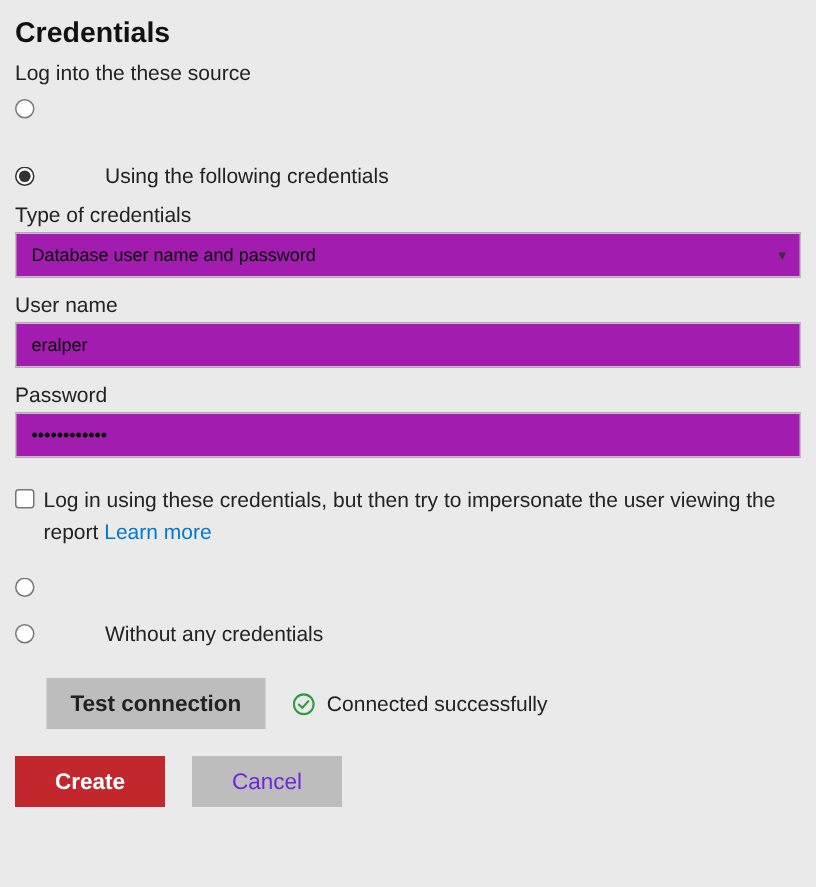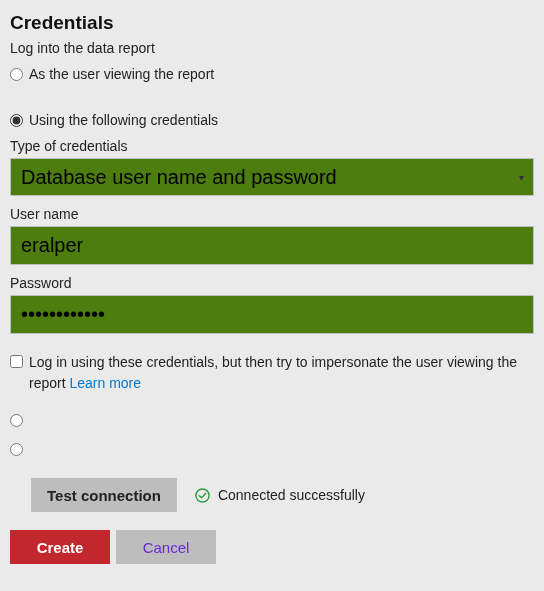--- a/index.html
+++ b/index.html
@@ -21,37 +21,37 @@
   .subtitle {
     margin: 0 0 10px 0;
     font-size: 14px;
   }
   .radio-row {
     display: flex;
     align-items: center;
     margin: 6px 0 10px 0;
     font-size: 14px;
   }
-  .radio-row.gap-top { margin-top: 30px; }
+  .radio-row.gap-top { margin-top: 30px; gap: 41px; }
   .radio-row input[type="radio"] {
     margin: 0 6px 0 0;
     width: 13px; height: 13px;
     accent-color: #333;
   }
   .field-label {
     font-size: 14px;
     margin-top: 10px;
     margin-bottom: 4px;
   }
   select, input[type="text"], input[type="password"] {
     width: 100%;
     padding: 7px 10px;
-    font-size: 20px;
+    font-size: 12px;
     border: 1px solid #bfbfbf;
-    background: #4d7c0f;
+    background: #a21caf;
     font-family: inherit;
     display: block;
   }
   .select-wrap {
     position: relative;
     width: 100%;
   }
   .select-wrap select {
     appearance: none;
     -webkit-appearance: none;
@@ -111,44 +111,43 @@
     margin-left: 18px;
     font-size: 14px;
   }
   .status-icon {
     width: 15px; height: 15px;
     margin-right: 8px;
   }
   .action-row {
     display: flex;
     margin-top: 18px;
-    gap: 6px;
+    gap: 18px;
   }
   .btn-primary {
     background: #c1272d;
     color: #fff;
     font-weight: 600;
     min-width: 100px;
   }
   .btn-secondary {
     background: #bdbdbd;
     color: #6d28d9;
     font-weight: 400;
     min-width: 100px;
   }
 </style>
 </head>
 <body>
 
 <h2>Credentials</h2>
-<div class="subtitle">Log into the data report</div>
+<div class="subtitle">Log into the these source</div>
 
 <label class="radio-row">
   <input type="radio" name="cred" style="">
-  <span>As the user viewing the report</span>
 </label>
 
 <label class="radio-row gap-top">
   <input type="radio" name="cred" checked="" style="">
   <span>Using the following credentials</span>
 </label>
 
 <div class="field-label">Type of credentials</div>
 <div class="select-wrap">
   <select>
@@ -172,20 +171,21 @@
 </div>
 
 <div class="spacer"></div>
 
 <label class="radio-row">
   <input type="radio" name="cred" style="">
 </label>
 
 <label class="radio-row gap-top" style="margin-top:16px">
   <input type="radio" name="cred" style="">
+  <span>Without any credentials</span>
 </label>
 
 <div class="btn-row">
   <button class="btn btn-grey">Test connection</button>
   <div class="status">
     <svg class="status-icon" viewBox="0 0 16 16">
       <circle cx="8" cy="8" r="7" fill="none" stroke="#2e9b3d" stroke-width="1.5"></circle>
       <path d="M4.5 8.2 L7 10.5 L11.3 5.8" fill="none" stroke="#2e9b3d" stroke-width="1.5" stroke-linecap="round" stroke-linejoin="round"></path>
     </svg>
     <span>Connected successfully</span>

